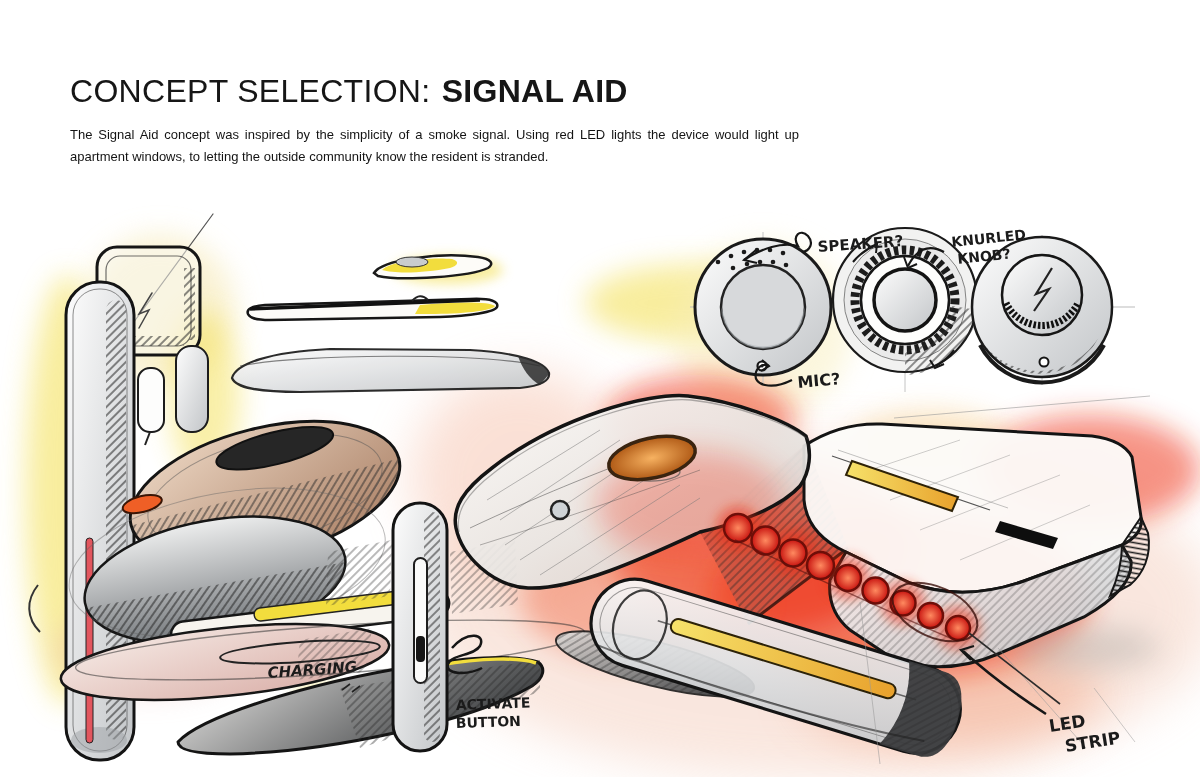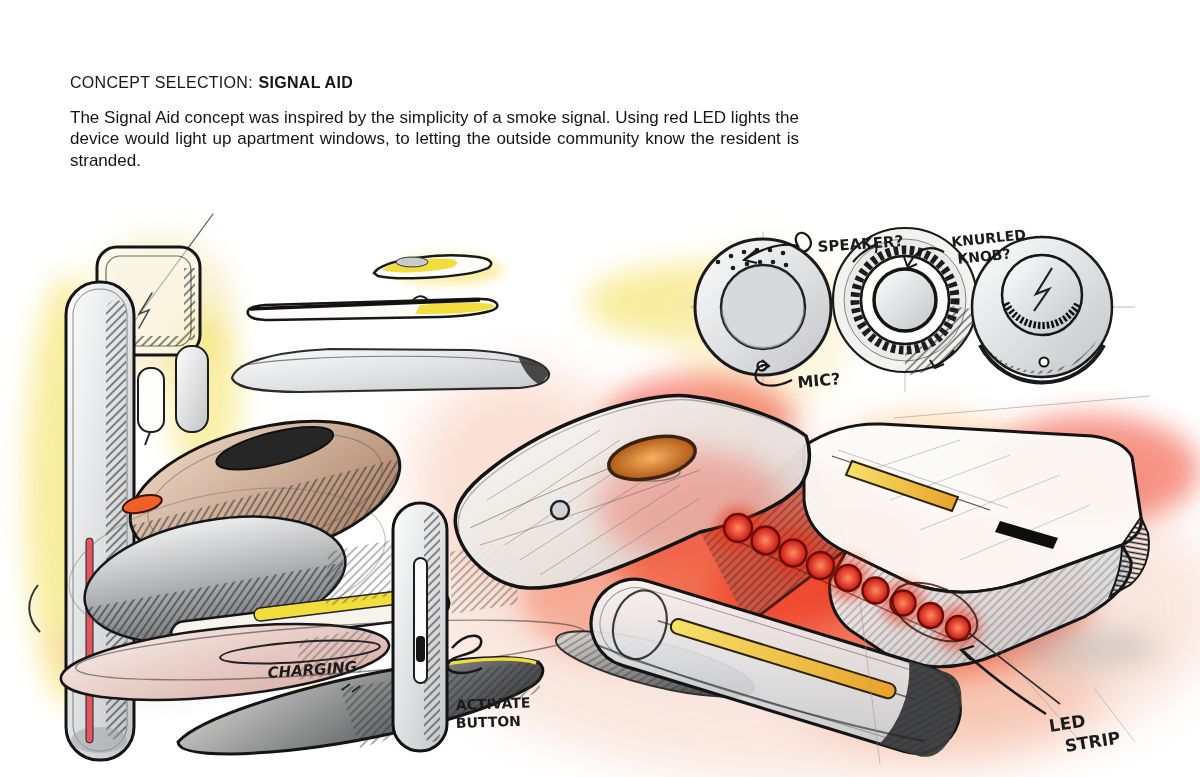--- a/index.html
+++ b/index.html
@@ -1,23 +1,23 @@
 <!DOCTYPE html>
 <html><head>
 <meta charset="utf-8">
 <style>
   html,body{margin:0;padding:0;}
   body{width:1200px;height:777px;background:#ffffff;overflow:hidden;position:relative;
        font-family:"Liberation Sans",sans-serif;}
   .page{position:absolute;inset:0;width:1200px;height:777px;background:#fff;}
   .header{position:absolute;left:70px;top:74px;width:740px;}
-  .title{font-size:16px;font-weight:400;letter-spacing:.3px;color:#161616;margin:0;line-height:1.1;}
+  .title{font-size:32px;font-weight:400;letter-spacing:.3px;color:#161616;margin:0;line-height:1.1;}
   .title .prefix{margin-right:.35em;}
   .title .emph{font-weight:700;}
-  .body-par{margin:15px 0 0 0;font-size:17px;line-height:21.5px;text-align:justify;
+  .body-par{margin:15px 0 0 0;font-size:13px;line-height:21.5px;text-align:justify;
             color:#141414;width:729px;}
   svg.sketch{position:absolute;left:0;top:0;display:block;}
   .hand{font-family:"DejaVu Sans",sans-serif;font-weight:700;fill:#1b1b1b;}
   .handi{font-family:"DejaVu Sans",sans-serif;font-weight:700;font-style:italic;fill:#1b1b1b;}
 </style>
 </head>
 <body>
 
 <div class="page">
 

